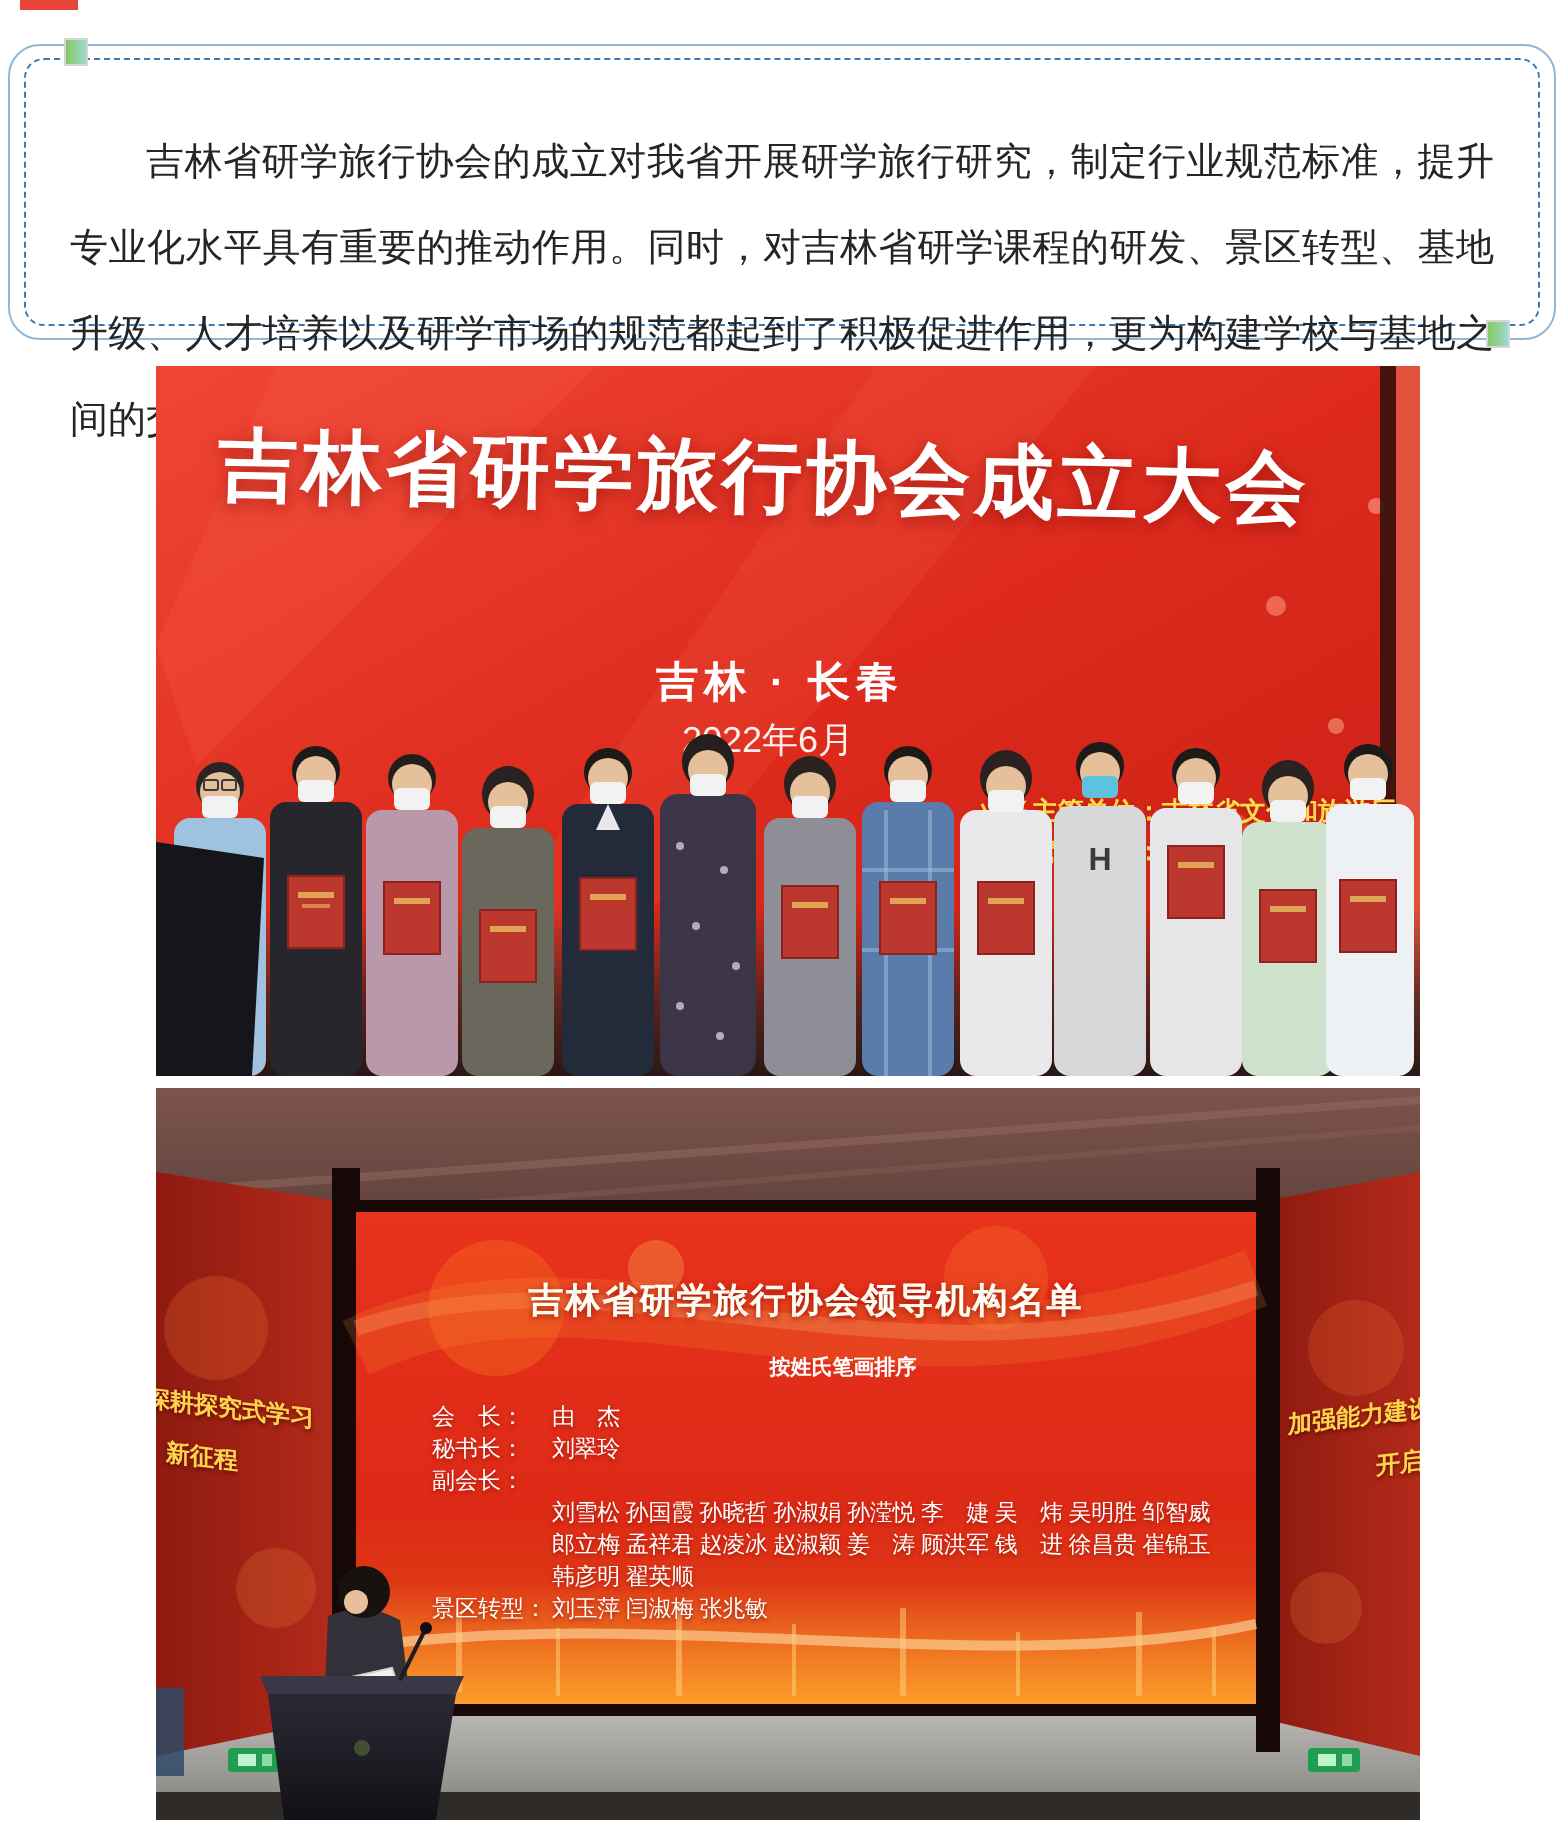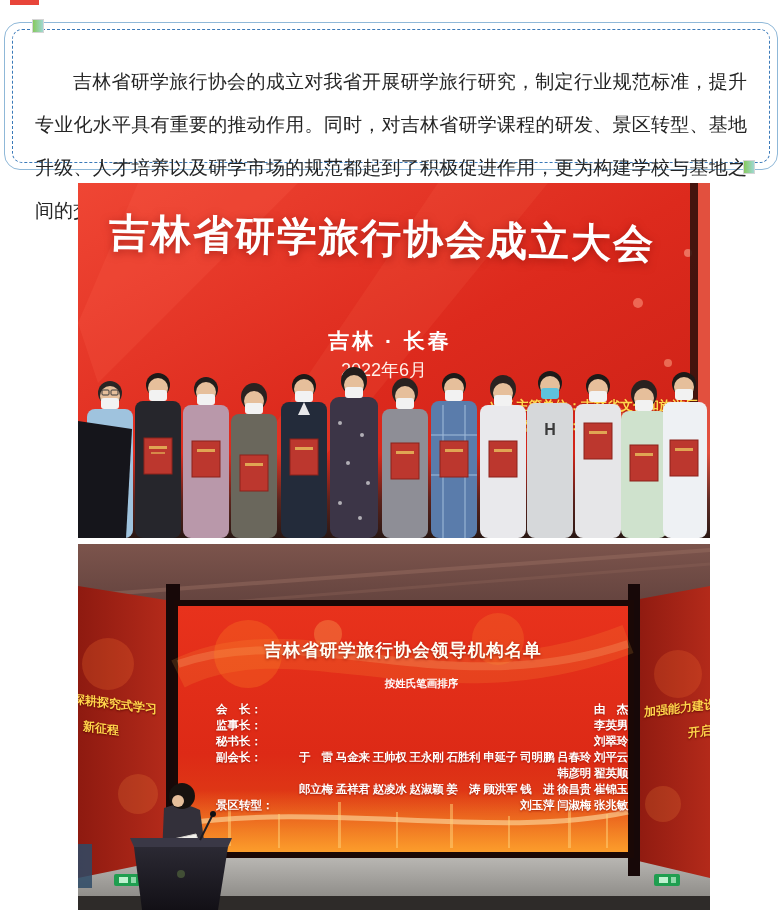--- a/index.html
+++ b/index.html
@@ -34,22 +34,22 @@
            font-size:18px;color:#fff0ea;}
   .p1-credits{position:absolute;top:213px;right:12px;text-align:left;
               font-size:13px;font-weight:bold;color:#ffd94e;line-height:20px;
               text-shadow:0 1px 2px rgba(140,30,0,.6);}
   
   .p2-screen-text{position:absolute;left:100px;top:62px;width:450px;height:246px;color:#fff;}
   .p2-title{margin-top:32px;text-align:center;font-size:17.5px;font-weight:bold;
             color:#fffdf4;letter-spacing:1px;text-shadow:0 1px 3px rgba(140,16,0,.8);}
   .p2-sort{margin-top:15px;text-align:center;font-size:10.5px;font-weight:bold;color:#ffffff;padding-left:37px;}
   .p2-roles{margin-top:10px;padding-left:38px;}
-  .role-line{display:flex;font-size:11.5px;line-height:16px;font-weight:bold;white-space:pre;
-             text-shadow:0 1px 2px rgba(140,16,0,.7);justify-content:space-between;}
+  .role-line{display:flex;font-size:11.5px;line-height:16px;font-weight:normal;white-space:pre;
+             text-shadow:0 1px 2px rgba(140,16,0,.7);}
   .role-label{min-width:60px;flex-shrink:0;}
   .role-names{letter-spacing:-0.2px;}
   .p2-side{position:absolute;color:#ffd44a;font-weight:bold;font-size:12px;line-height:26px;
            text-shadow:0 1px 2px rgba(80,0,0,.8);}
   .p2-side.left{left:-5px;top:148px;width:100px;transform:skewY(7deg);}
   .p2-side.right{left:566px;top:148px;width:120px;transform:skewY(-7deg);}
   .p2-side .indent{padding-left:10px;}
   .p2-side.right .indent{padding-left:44px;}
 </style>
 </head>
@@ -306,41 +306,37 @@
     <div class="layer z1">
       <div class="p2-screen-text">
         <div class="p2-title">吉林省研学旅行协会领导机构名单</div>
         <div class="p2-sort">按姓氏笔画排序</div>
         <div class="p2-roles">
           <div class="role-line">
             <span class="role-label">会　长：</span>
             <span class="role-names">由　杰</span>
           </div>
           <div class="role-line">
-            <span class="role-label">监事长：</span>
-            <span class="role-names">李英男</span>
-          </div>
-          <div class="role-line">
             <span class="role-label">秘书长：</span>
             <span class="role-names">刘翠玲</span>
           </div>
           <div class="role-line">
             <span class="role-label">副会长：</span>
-            <span class="role-names">于　雷 马金来 王帅权 王永刚 石胜利 申延子 司明鹏 吕春玲 刘平云</span>
           </div>
           <div class="role-line">
             <span class="role-label"></span>
+            <span class="role-names">刘雪松 孙国霞 孙晓哲 孙淑娟 孙滢悦 李　婕 吴　炜 吴明胜 邹智威</span>
+          </div>
+          <div class="role-line">
+            <span class="role-label"></span>
+            <span class="role-names">郎立梅 孟祥君 赵凌冰 赵淑颖 姜　涛 顾洪军 钱　进 徐昌贵 崔锦玉</span>
           </div>
           <div class="role-line">
             <span class="role-label"></span>
             <span class="role-names">韩彦明 翟英顺</span>
-          </div>
-          <div class="role-line">
-            <span class="role-label"></span>
-            <span class="role-names">郎立梅 孟祥君 赵凌冰 赵淑颖 姜　涛 顾洪军 钱　进 徐昌贵 崔锦玉</span>
           </div>
           <div class="role-line">
             <span class="role-label">景区转型：</span>
             <span class="role-names">刘玉萍 闫淑梅 张兆敏</span>
           </div>
         </div>
       </div>
       <div class="p2-side left">
         <div>深耕探究式学习</div>
         <div class="indent">新征程</div>

